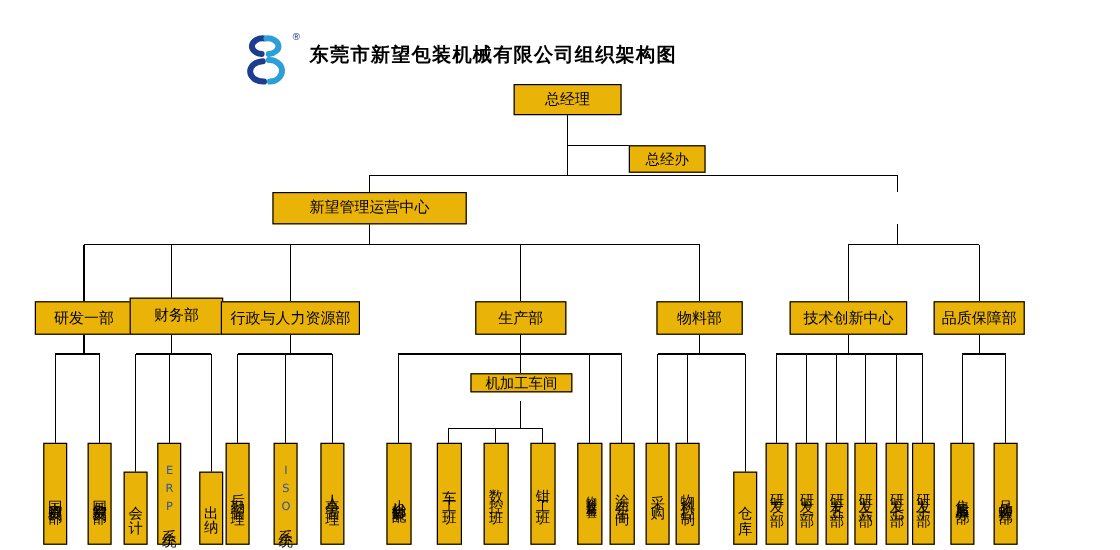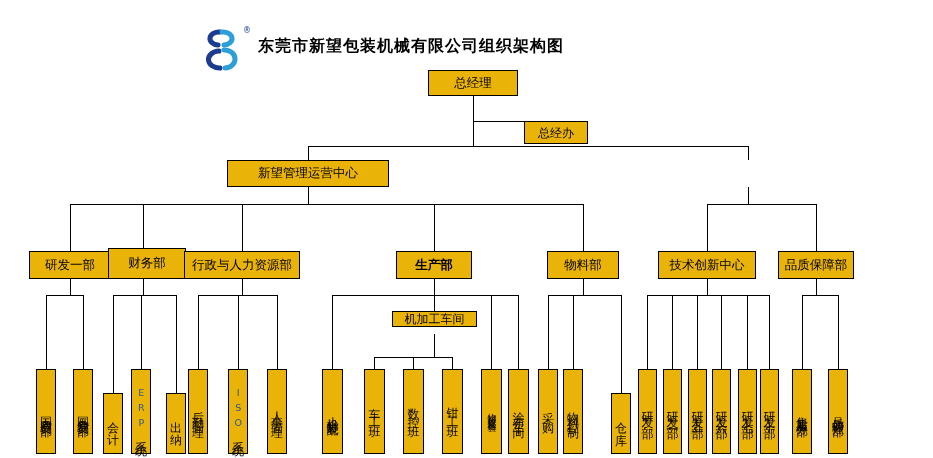--- a/index.html
+++ b/index.html
@@ -108,21 +108,21 @@
   <div id="title">东莞市新望包装机械有限公司组织架构图</div>
 
   <div class="node" style="left:428px;top:70px;width:90px;height:26px;">总经理</div>
   <div class="node" style="left:524px;top:109px;width:64px;height:23px;font-size:12px;margin-top:12px;">总经办</div>
 
   <div class="node" style="left:227px;top:160px;width:162px;height:27px;">新望管理运营中心</div>
 
   <div class="node" style="left:29px;top:251px;width:82px;height:28px;">研发一部</div>
   <div class="node" style="left:108px;top:248px;width:78px;height:31px;">财务部</div>
   <div class="node" style="left:184px;top:251px;width:116px;height:28px;">行政与人力资源部</div>
-  <div class="node" style="left:396px;top:251px;width:76px;height:28px;font-weight:bold;">生产部</div>
+  <div class="node" style="left:396px;top:251px;width:76px;height:28px;">生产部</div>
   <div class="node" style="left:547px;top:251px;width:72px;height:28px;">物料部</div>
   <div class="node" style="left:658px;top:251px;width:98px;height:28px;">技术创新中心</div>
   <div class="node" style="left:778px;top:251px;width:76px;height:28px;">品质保障部</div>
 
   <div class="node" style="left:392px;top:311px;width:85px;height:16px;font-size:12px;">机加工车间</div>
 
   <div class="node vnode sp5" style="left:36px;top:369px;width:20px;height:85px;">国内贸易部</div>
   <div class="node vnode sp5" style="left:73px;top:369px;width:20px;height:85px;">国外贸易部</div>
   <div class="node vnode sp2" style="left:103px;top:393px;width:20px;height:61px;">会计</div>
   <div class="node vnode sp5" style="left:131px;top:369px;width:20px;height:85px;">

